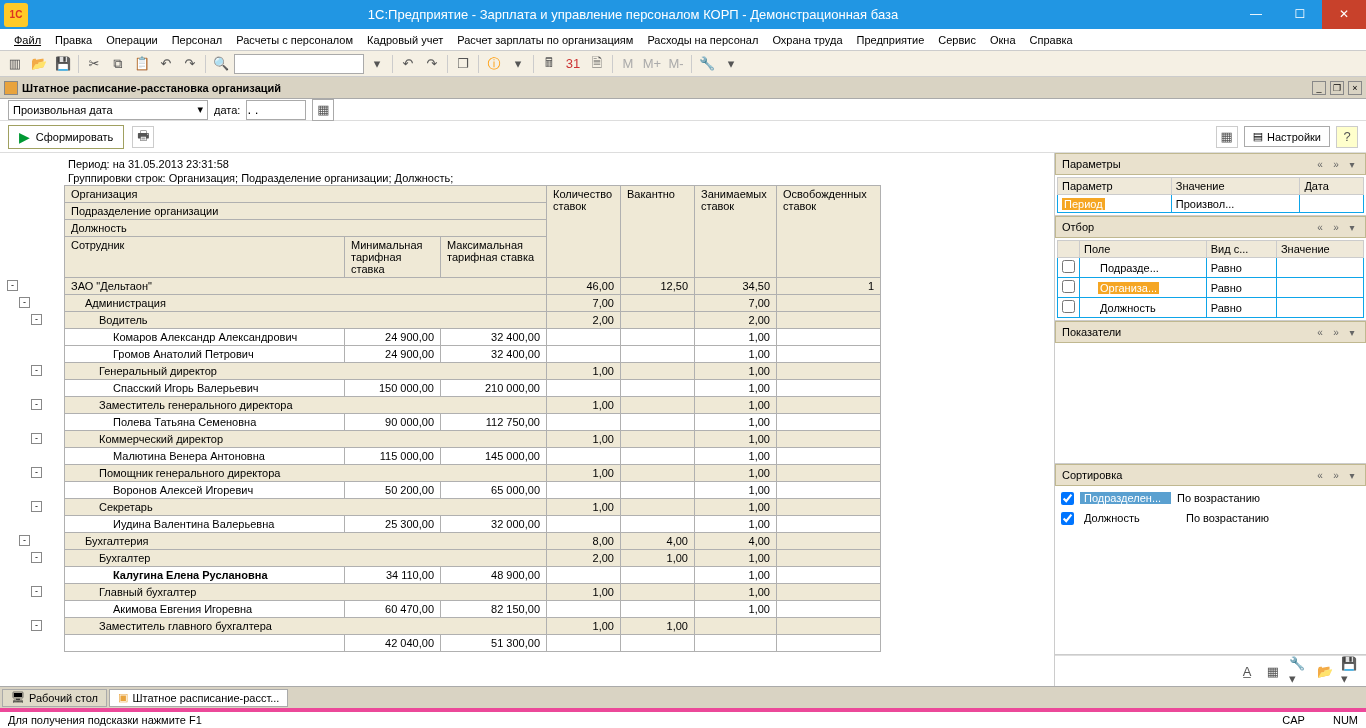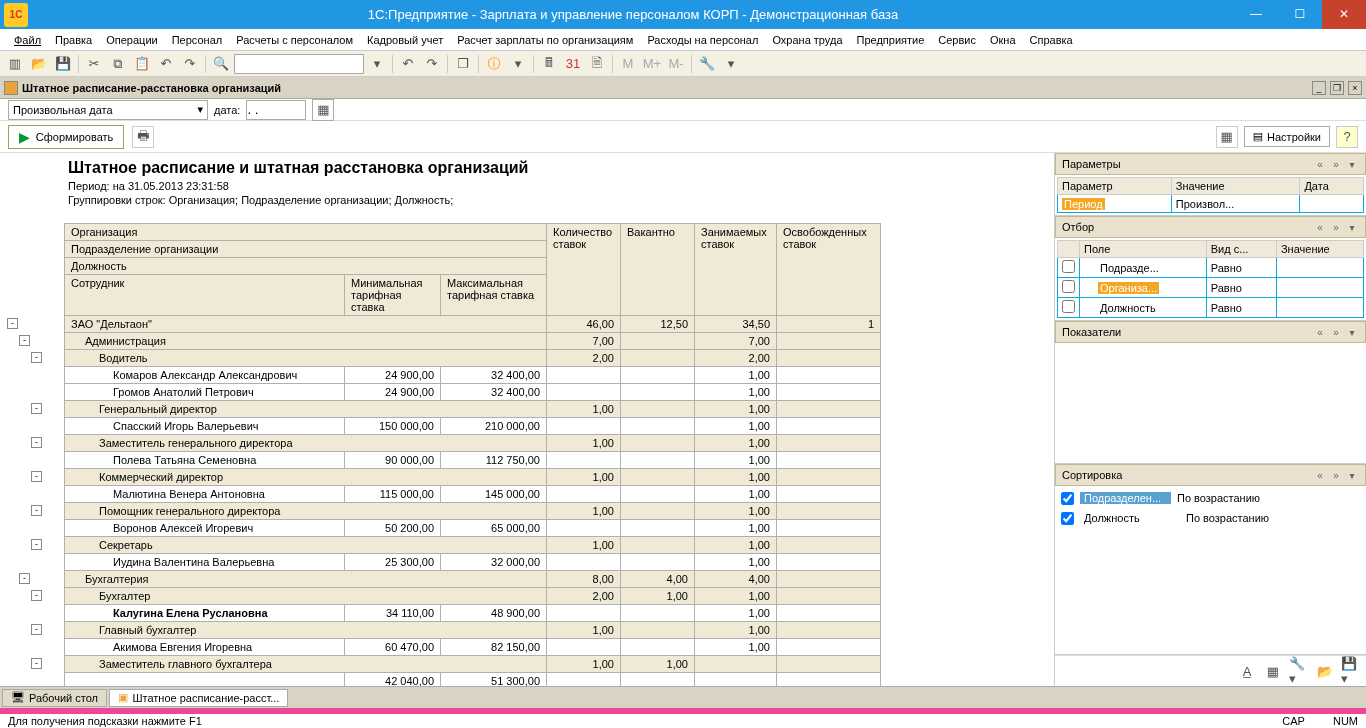--- a/index.html
+++ b/index.html
@@ -37,31 +37,31 @@
 .side-head { height:22px; background:#e9e1cd; border:1px solid #c0b890; display:flex; align-items:center; padding:0 6px; font-size:11px; justify-content:space-between; }
 .side-head-btns { display:flex; gap:2px; }
 .sh-btn { width:14px; font-size:10px; text-align:center; color:#666; }
 .side-body { background:#fff; padding:2px; min-height:40px; }
 .side-table { width:100%; border-collapse:collapse; font-size:11px; }
 .side-table th { background:#efe9d9; border:1px solid #ccc; padding:2px 4px; text-align:left; font-weight:normal; }
 .side-table td { border:1px solid #0ea5e9; padding:2px 4px; height:18px; }
 .sel { background:#f5a623; color:#fff; padding:0 2px; display:inline-block; }
 .report-title { font-size:16px; font-weight:bold; padding:2px 4px; }
 .report-sub { font-size:11px; padding:1px 4px; }
-.report-table { border-collapse:collapse; margin-top:16px; }
+.report-table { border-collapse:collapse; margin-top:0; }
 .report-table th, .report-table td { border:1px solid #b0b0b0; padding:2px 6px; font-size:11px; }
 .report-table th { background:#efe9d6; font-weight:normal; text-align:left; vertical-align:top; }
 .rt-num { text-align:right; }
 .tree-gut { width:58px; display:inline-flex; align-items:center; justify-content:flex-start; }
 .tgl { width:11px; height:11px; border:1px solid #888; font-size:9px; line-height:9px; text-align:center; margin-right:2px; display:inline-block; }
 .bottom-tabs { height:22px; background:#d9d3c3; border-top:1px solid #aaa; display:flex; align-items:center; padding:0 2px; gap:2px; }
 .btab { height:18px; padding:0 8px; border:1px solid #aaa; display:flex; align-items:center; gap:4px; font-size:11px; }
 .btab.active { background:#fff; }
 .btab.inactive { background:#e0dbc9; }
-.statusbar { height:20px; border-top:6px solid #ec4899; display:flex; align-items:center; padding:0 8px; font-size:11px; }
+.statusbar { height:20px; border-top:4px solid #ec4899; display:flex; align-items:center; padding:0 8px; font-size:11px; }
 .statusbar .right { margin-left:auto; display:flex; gap:28px; }
 .side-icons { display:flex; gap:4px; padding:4px; border-top:1px solid #ddd; justify-content:flex-end; }
 .chk { width:13px; height:13px; }
 .sort-row { display:flex; align-items:center; gap:6px; height:20px; padding:0 4px; }
 .sort-bar { background:#5aa0d0; color:#fff; padding:0 4px; }
 </style>
 </head>
 <body>
 
 <div class="titlebar">
@@ -157,21 +157,20 @@
       <span>▤</span>
       <span>Настройки</span>
     </div>
     <span class="tb-btn" style="border:1px solid #ccc;background:#ffc">?</span>
   </div>
 </div>
 
 <div class="content">
   <div class="report-pane">
     <div style="margin-left:58px">
-      <div class="report-title">Штатное расписание и штатная расстановка организаций</div>
       <div class="report-sub">Период: на 31.05.2013 23:31:58</div>
       <div class="report-sub">Группировки строк: Организация; Подразделение организации; Должность;</div>
     </div>
     <div style="display:flex">
       <div class="tree-gut"></div>
       <table class="report-table">
         <thead>
           <tr>
             <th colspan="3">Организация</th>
             <th rowspan="4" style="width:74px">Количество ставок</th>

